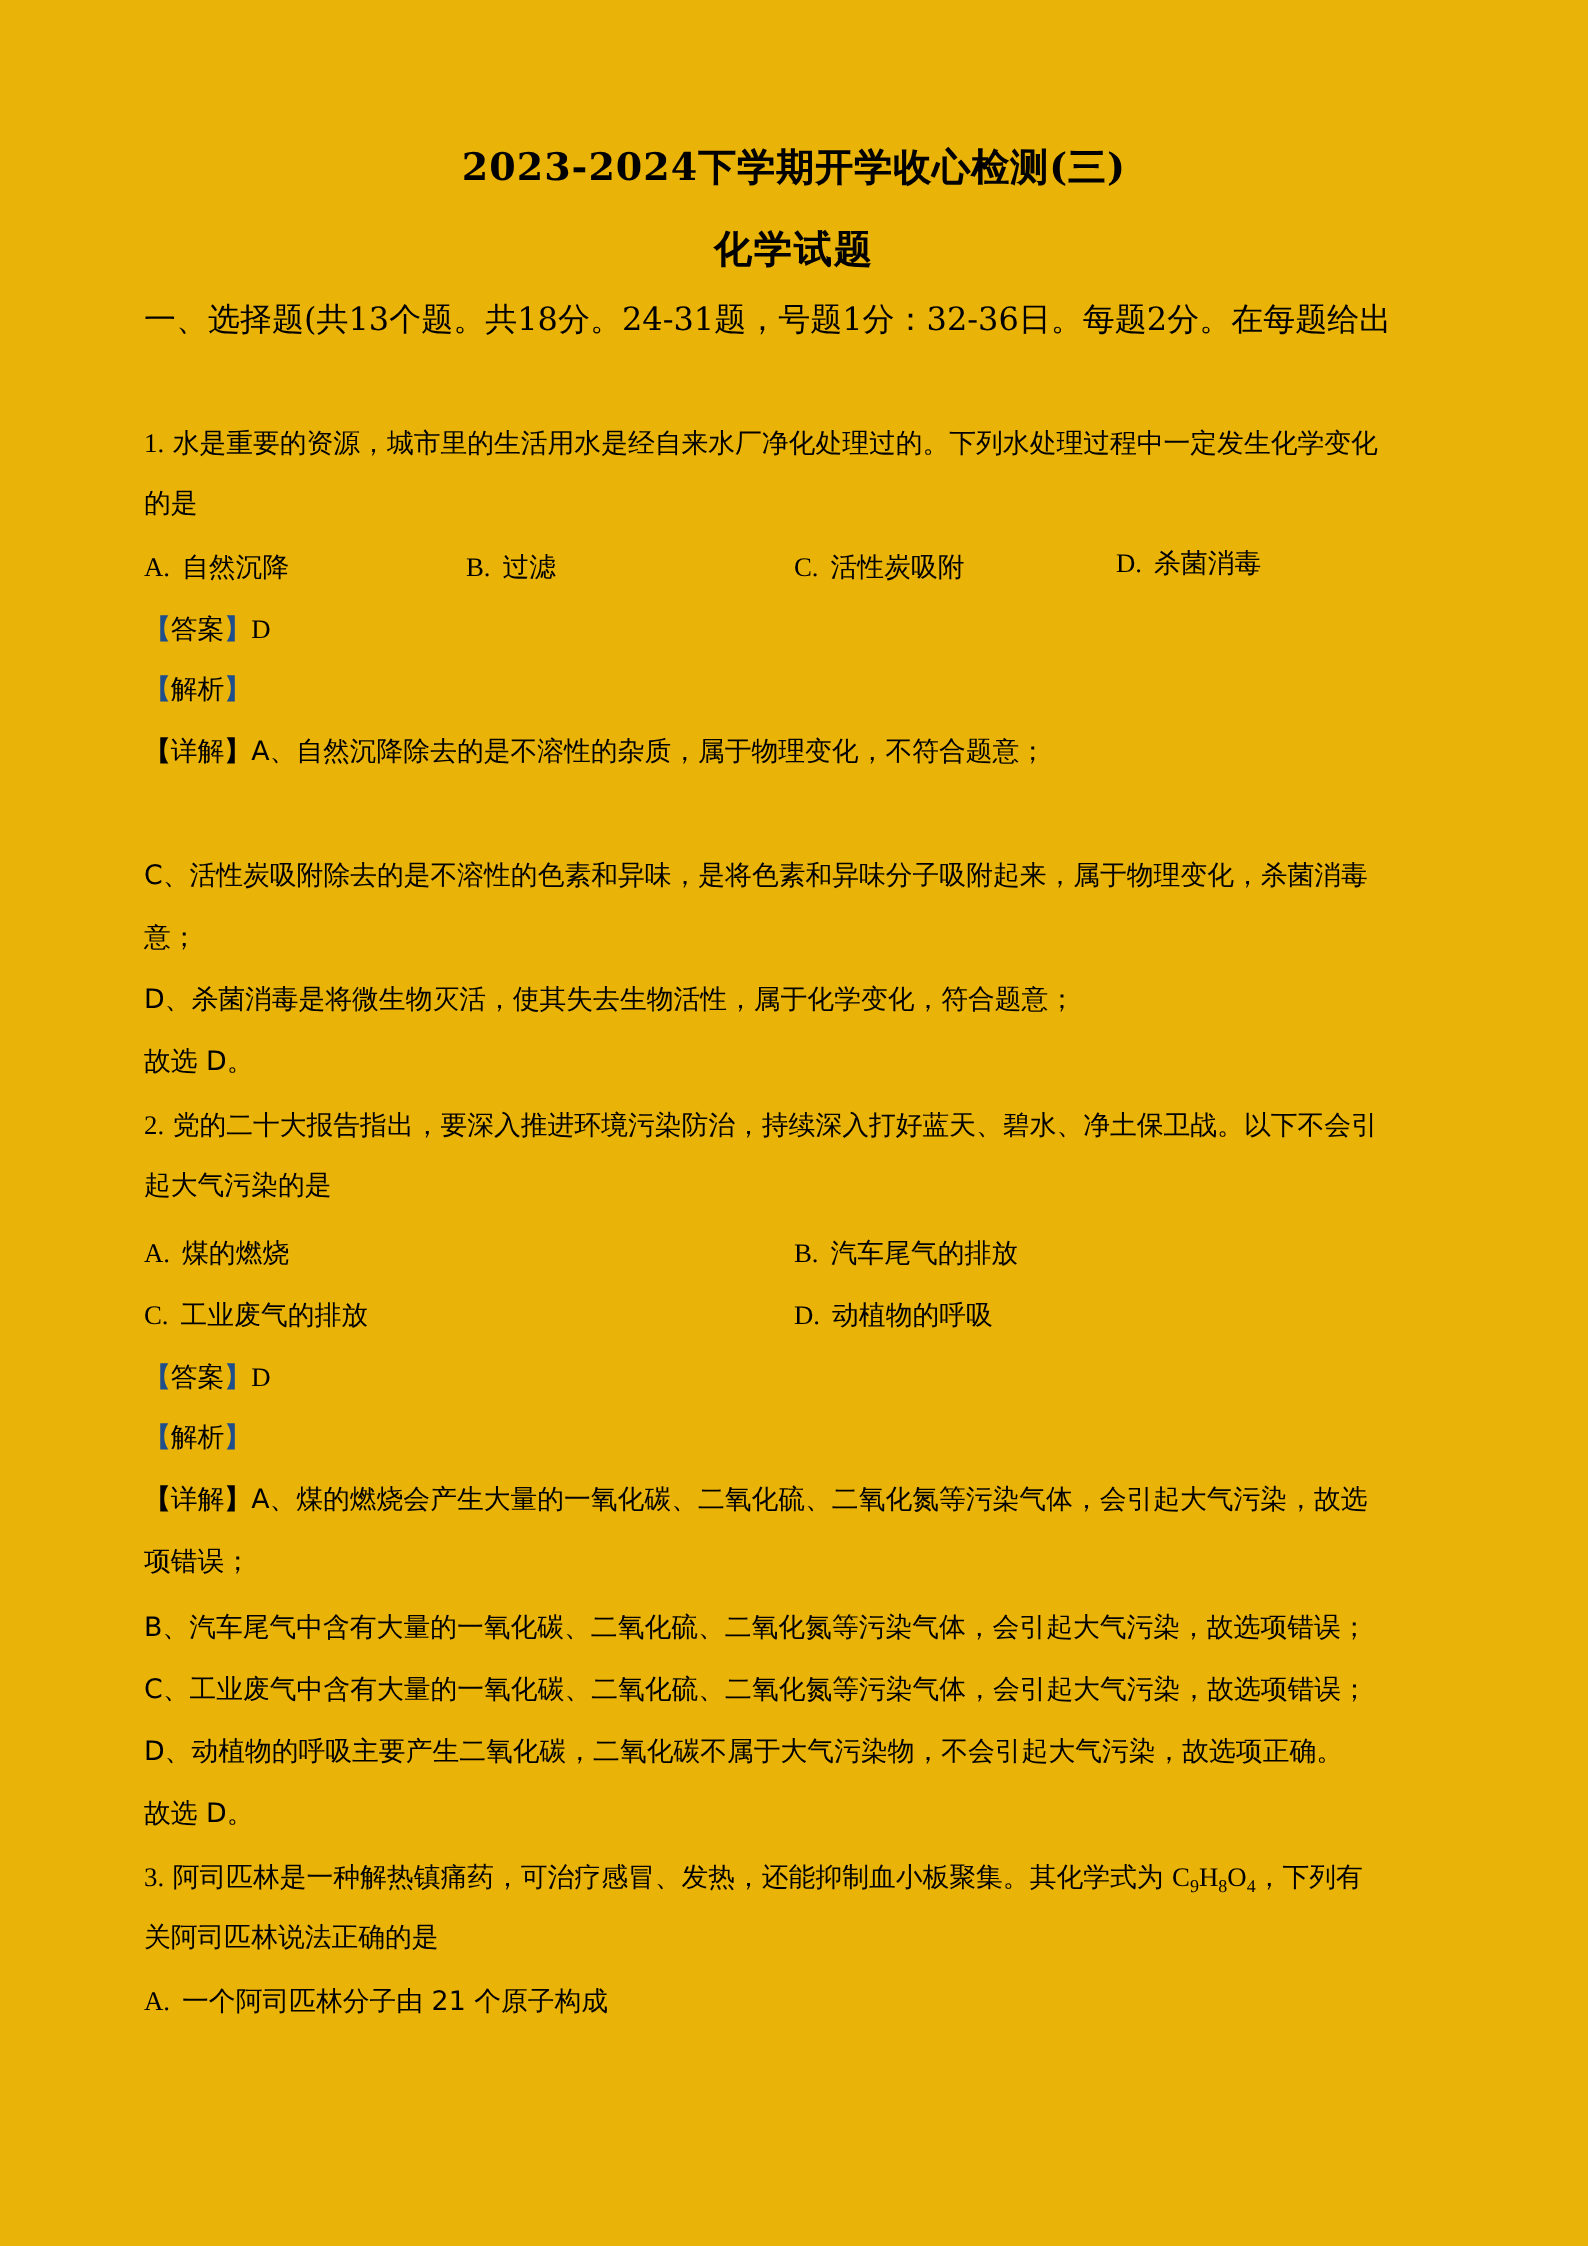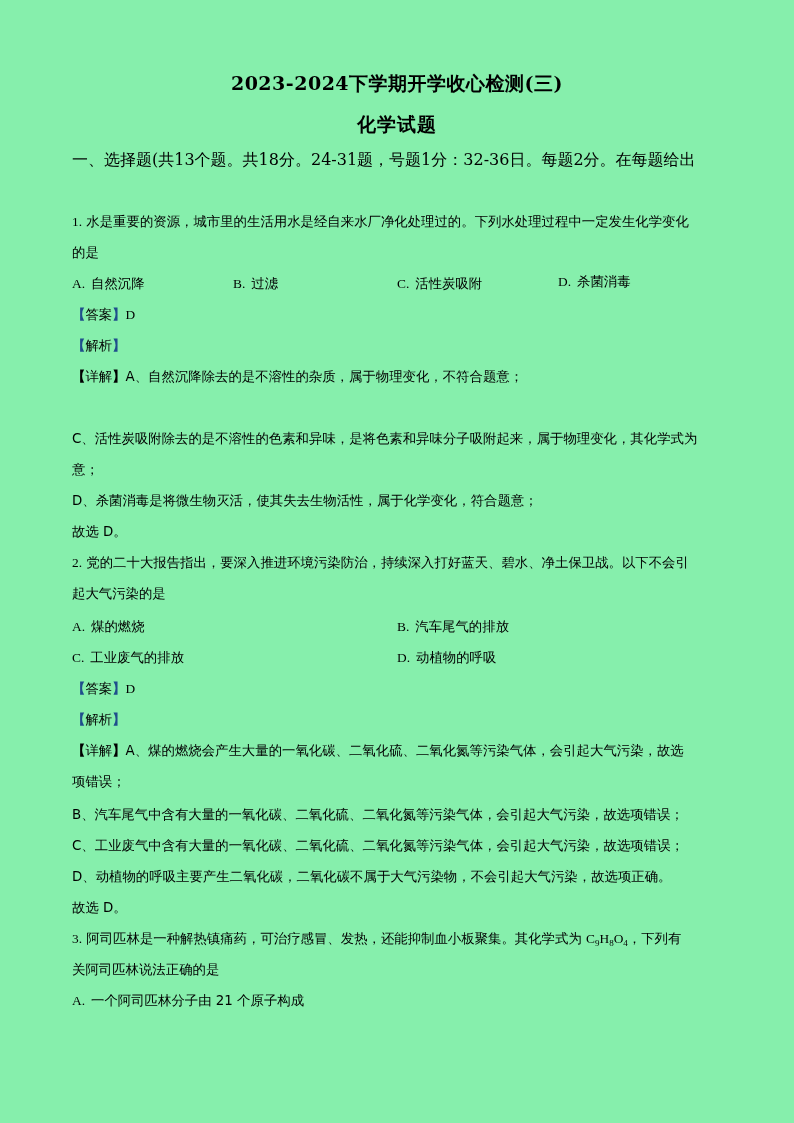--- a/index.html
+++ b/index.html
@@ -14,21 +14,21 @@
       overflow: hidden;
       font-family: "DejaVu Sans", "Liberation Sans", sans-serif;
       color: #000000;
     }
     .page {
       position: absolute;
       left: 0;
       top: 0;
       width: 794px;
       height: 1123px;
-      background: #86efac;
+      background: #eab308;
     }
     .title {
       position: absolute;
       left: 0;
       width: 794px;
       text-align: center;
       font-family: "DejaVu Serif", "Liberation Serif", serif;
       font-weight: bold;
       color: #000;
     }
@@ -114,21 +114,21 @@
 
   <div class="line tag-blue" style="top:305px;">
     <span class="br">【</span><span>答案</span><span class="br">】</span><span class="latin">D</span>
   </div>
   <div class="line tag-blue" style="top:336px;">
     <span class="br">【</span><span>解析</span><span class="br">】</span>
   </div>
   <div class="line tag-black" style="top:367px;">
     <span class="br">【</span><span>详解</span><span class="br">】</span><span>A、自然沉降除去的是不溶性的杂质，属于物理变化，不符合题意；</span>
   </div>
-  <div class="line" style="top:429px;">C、活性炭吸附除去的是不溶性的色素和异味，是将色素和异味分子吸附起来，属于物理变化，其化学式为</div>
+  <div class="line" style="top:429px;">C、活性炭吸附除去的是不溶性的色素和异味，是将色素和异味分子吸附起来，属于物理变化，杀菌消毒</div>
   <div class="line" style="top:460px;">意；</div>
   <div class="line" style="top:491px;">D、杀菌消毒是将微生物灭活，使其失去生物活性，属于化学变化，符合题意；</div>
   <div class="line" style="top:522px;">故选 D。</div>
 
   <div class="line" style="top:553px;">
     <span class="latin">2.</span>
     <span>党的二十大报告指出，要深入推进环境污染防治，持续深入打好蓝天、碧水、净土保卫战。以下不会引</span>
   </div>
   <div class="line" style="top:584px;">起大气污染的是</div>
 

